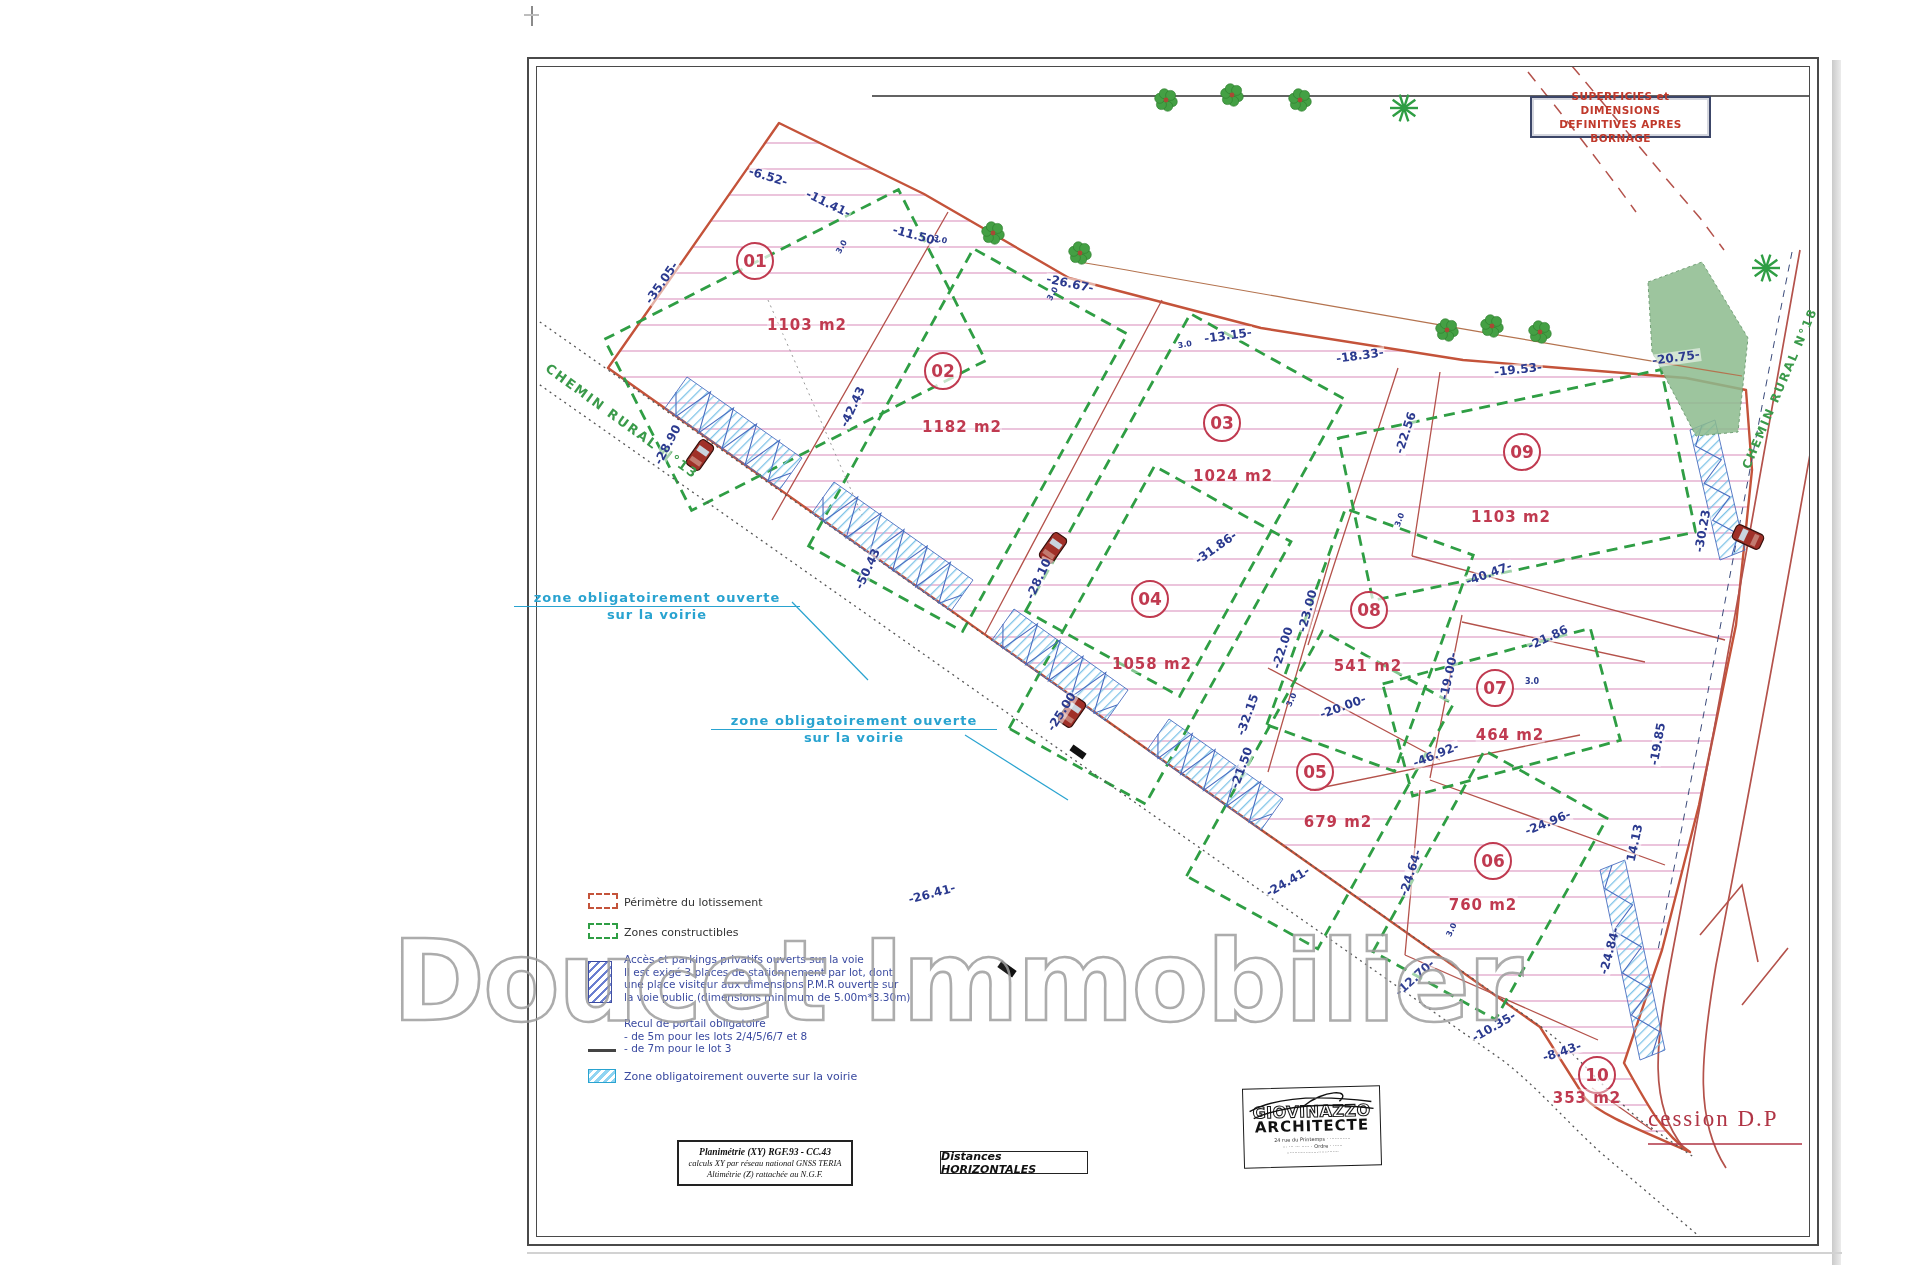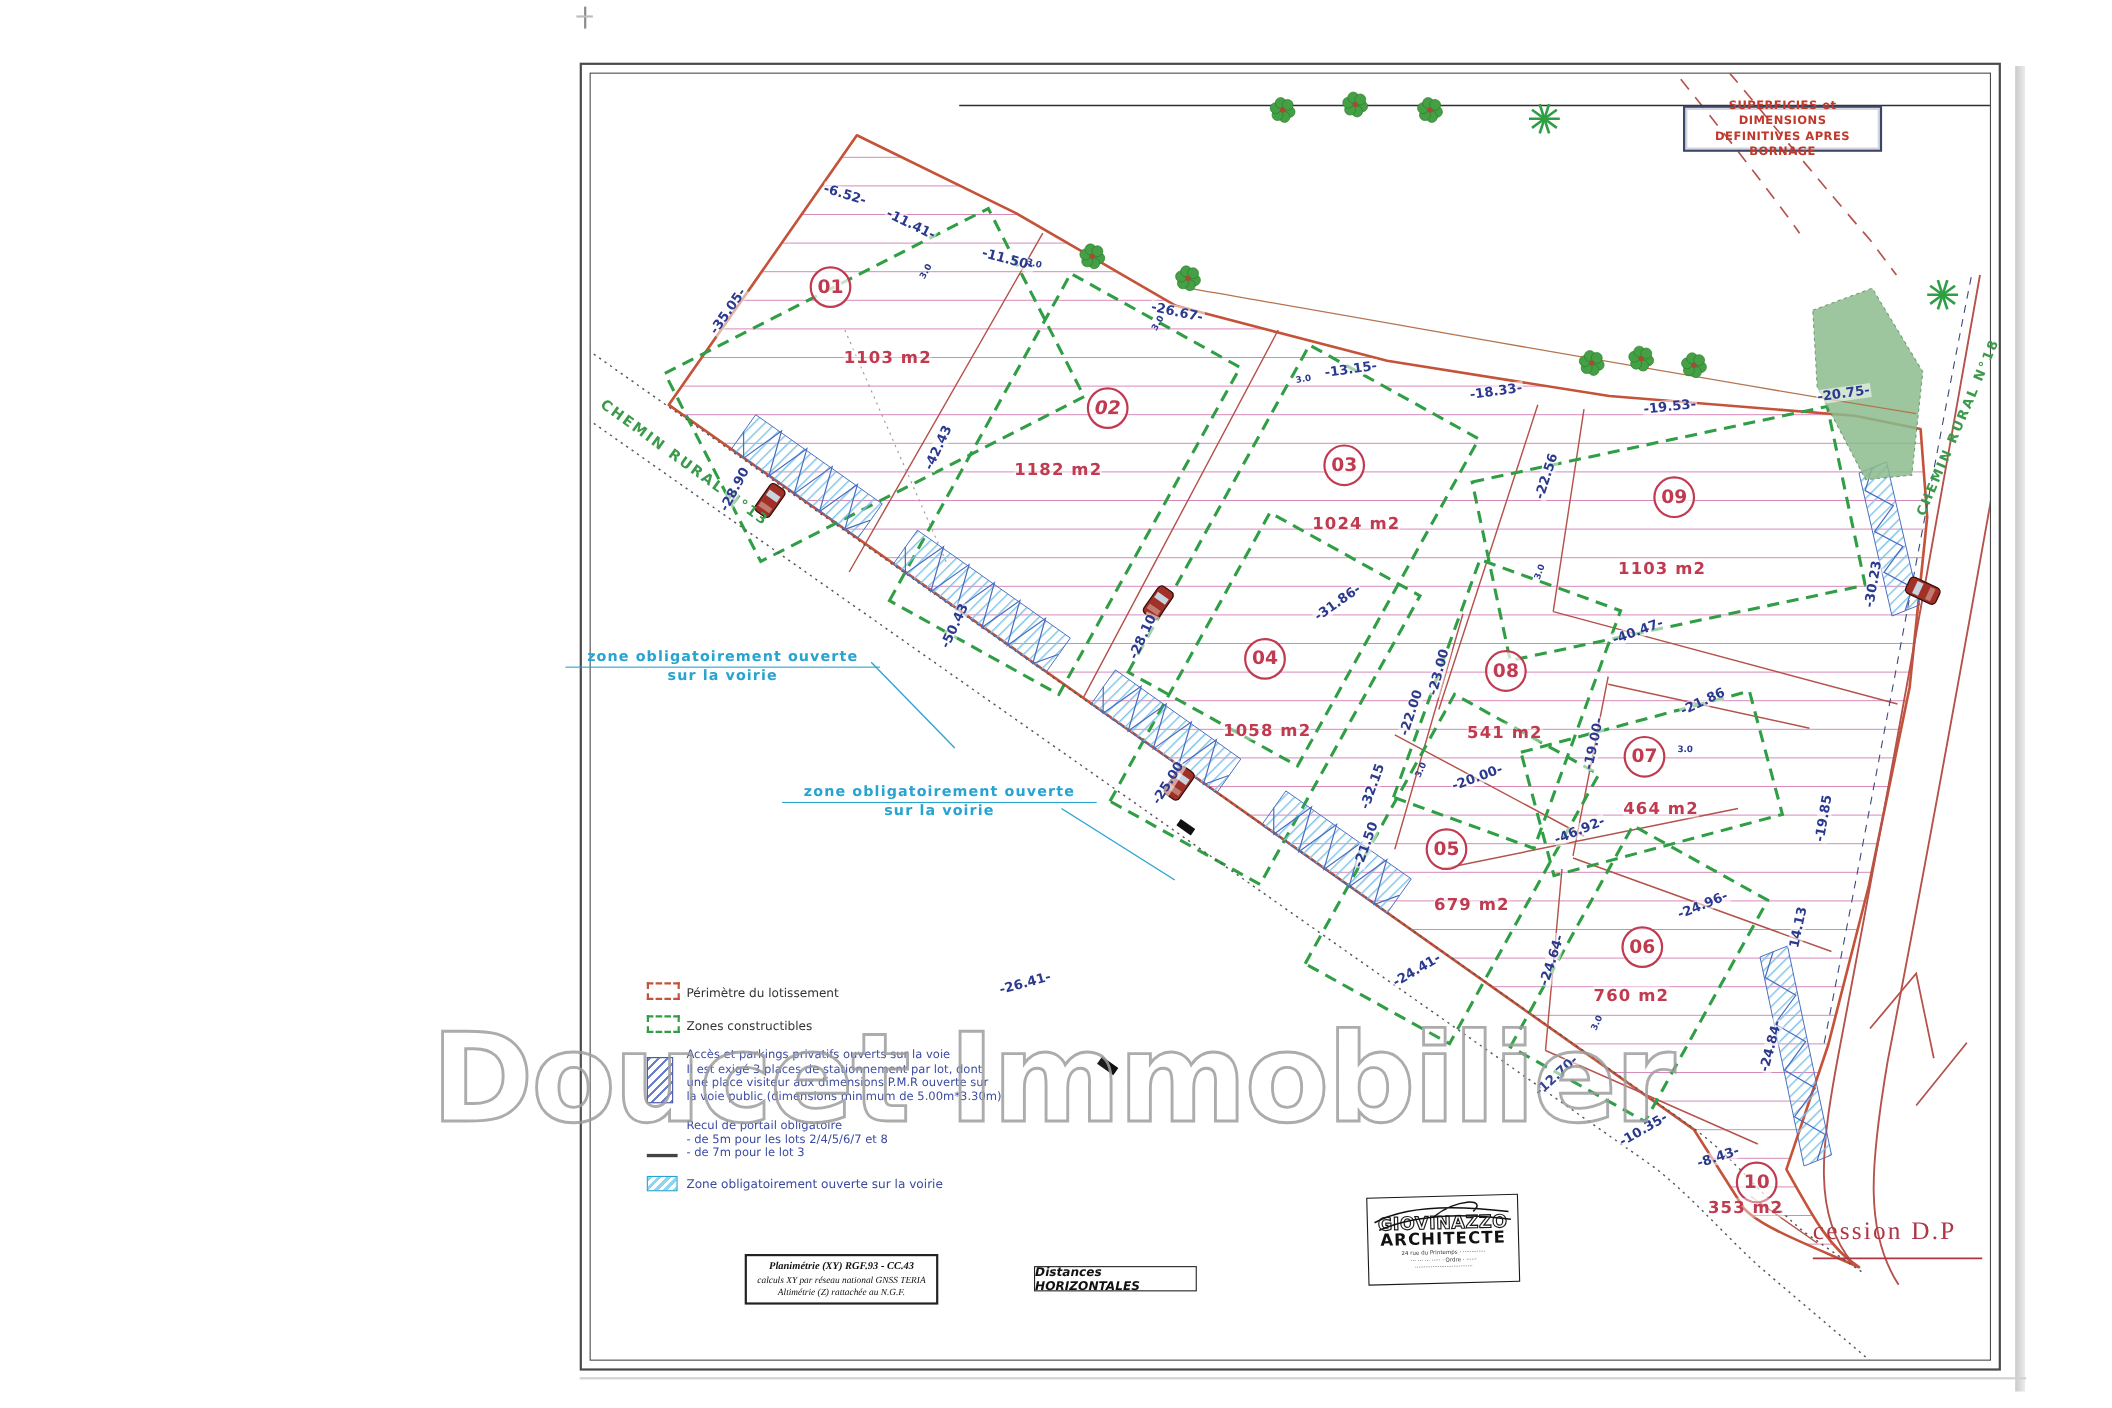--- a/index.html
+++ b/index.html
@@ -352,21 +352,21 @@
       <div class="smalldim" style="left: 842px; top: 247px; transform: translate(-50%, -50%) rotate(-60deg);">3.0</div>
       <div class="smalldim" style="left: 940px; top: 240px; transform: translate(-50%, -50%) rotate(15deg);">3.0</div>
       <div class="smalldim" style="left: 1053px; top: 294px; transform: translate(-50%, -50%) rotate(-60deg);">3.0</div>
       <div class="smalldim" style="left: 1185px; top: 345px; transform: translate(-50%, -50%) rotate(-10deg);">3.0</div>
       <div class="smalldim" style="left: 1400px; top: 520px; transform: translate(-50%, -50%) rotate(-70deg);">3.0</div>
       <div class="smalldim" style="left: 1292px; top: 700px; transform: translate(-50%, -50%) rotate(-65deg);">3.0</div>
       <div class="smalldim" style="left: 1532px; top: 682px; transform: translate(-50%, -50%) rotate(0deg);">3.0</div>
       <div class="smalldim" style="left: 1452px; top: 930px; transform: translate(-50%, -50%) rotate(-65deg);">3.0</div>
       <div class="lotcirc" style="left: 736px; top: 242px;">01</div>
       <div class="lotarea" style="left: 807px; top: 325px; transform: translate(-50%, -50%) rotate(0deg);">1103 m2</div>
-      <div class="lotcirc" style="left: 988px; top: 352px; font-style: italic;">02</div>
+      <div class="lotcirc" style="left: 924px; top: 352px;">02</div>
       <div class="lotarea" style="left: 962px; top: 427px; transform: translate(-50%, -50%) rotate(0deg);">1182 m2</div>
       <div class="lotcirc" style="left: 1203px; top: 404px;">03</div>
       <div class="lotarea" style="left: 1233px; top: 476px; transform: translate(-50%, -50%) rotate(0deg);">1024 m2</div>
       <div class="lotcirc" style="left: 1131px; top: 580px;">04</div>
       <div class="lotarea" style="left: 1152px; top: 664px; transform: translate(-50%, -50%) rotate(0deg);">1058 m2</div>
       <div class="lotcirc" style="left: 1296px; top: 753px;">05</div>
       <div class="lotarea" style="left: 1338px; top: 822px; transform: translate(-50%, -50%) rotate(0deg);">679 m2</div>
       <div class="lotcirc" style="left: 1474px; top: 842px;">06</div>
       <div class="lotarea" style="left: 1483px; top: 905px; transform: translate(-50%, -50%) rotate(0deg);">760 m2</div>
       <div class="lotcirc" style="left: 1476px; top: 669px;">07</div>

